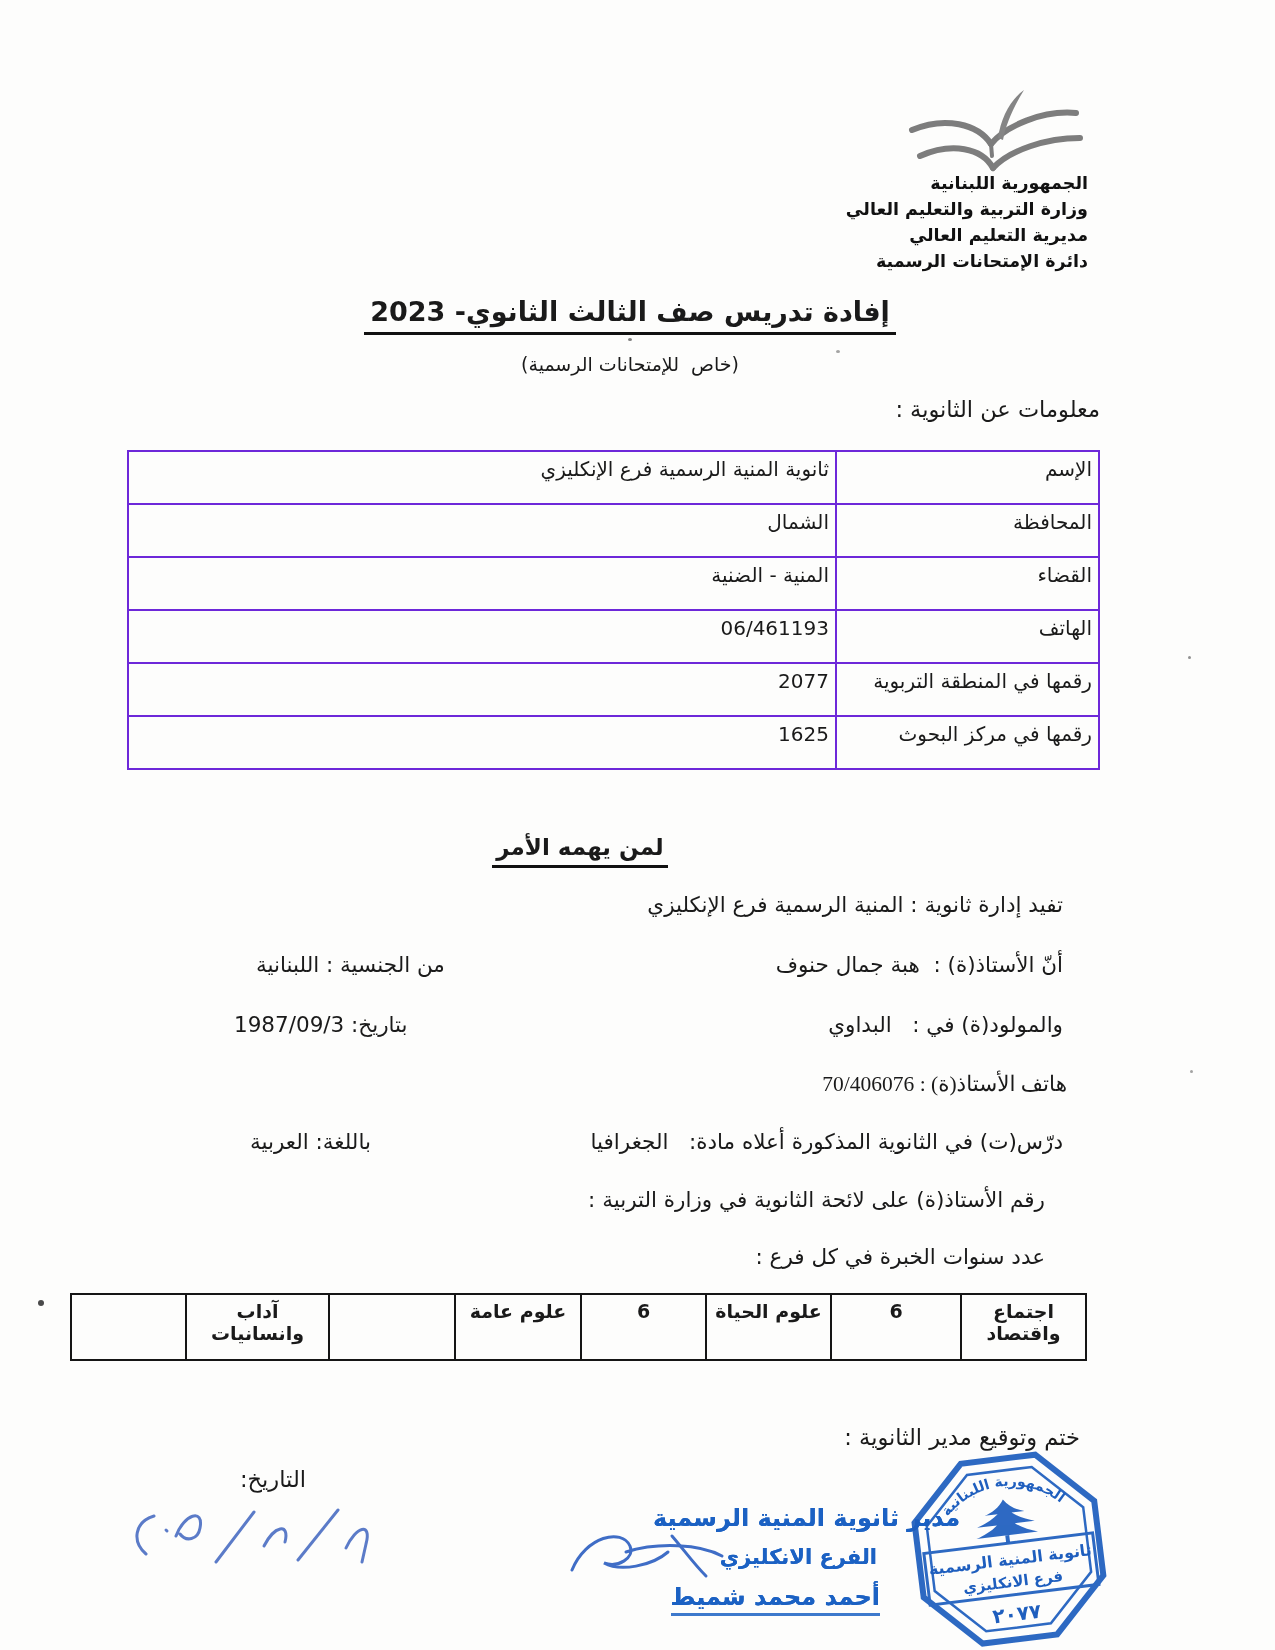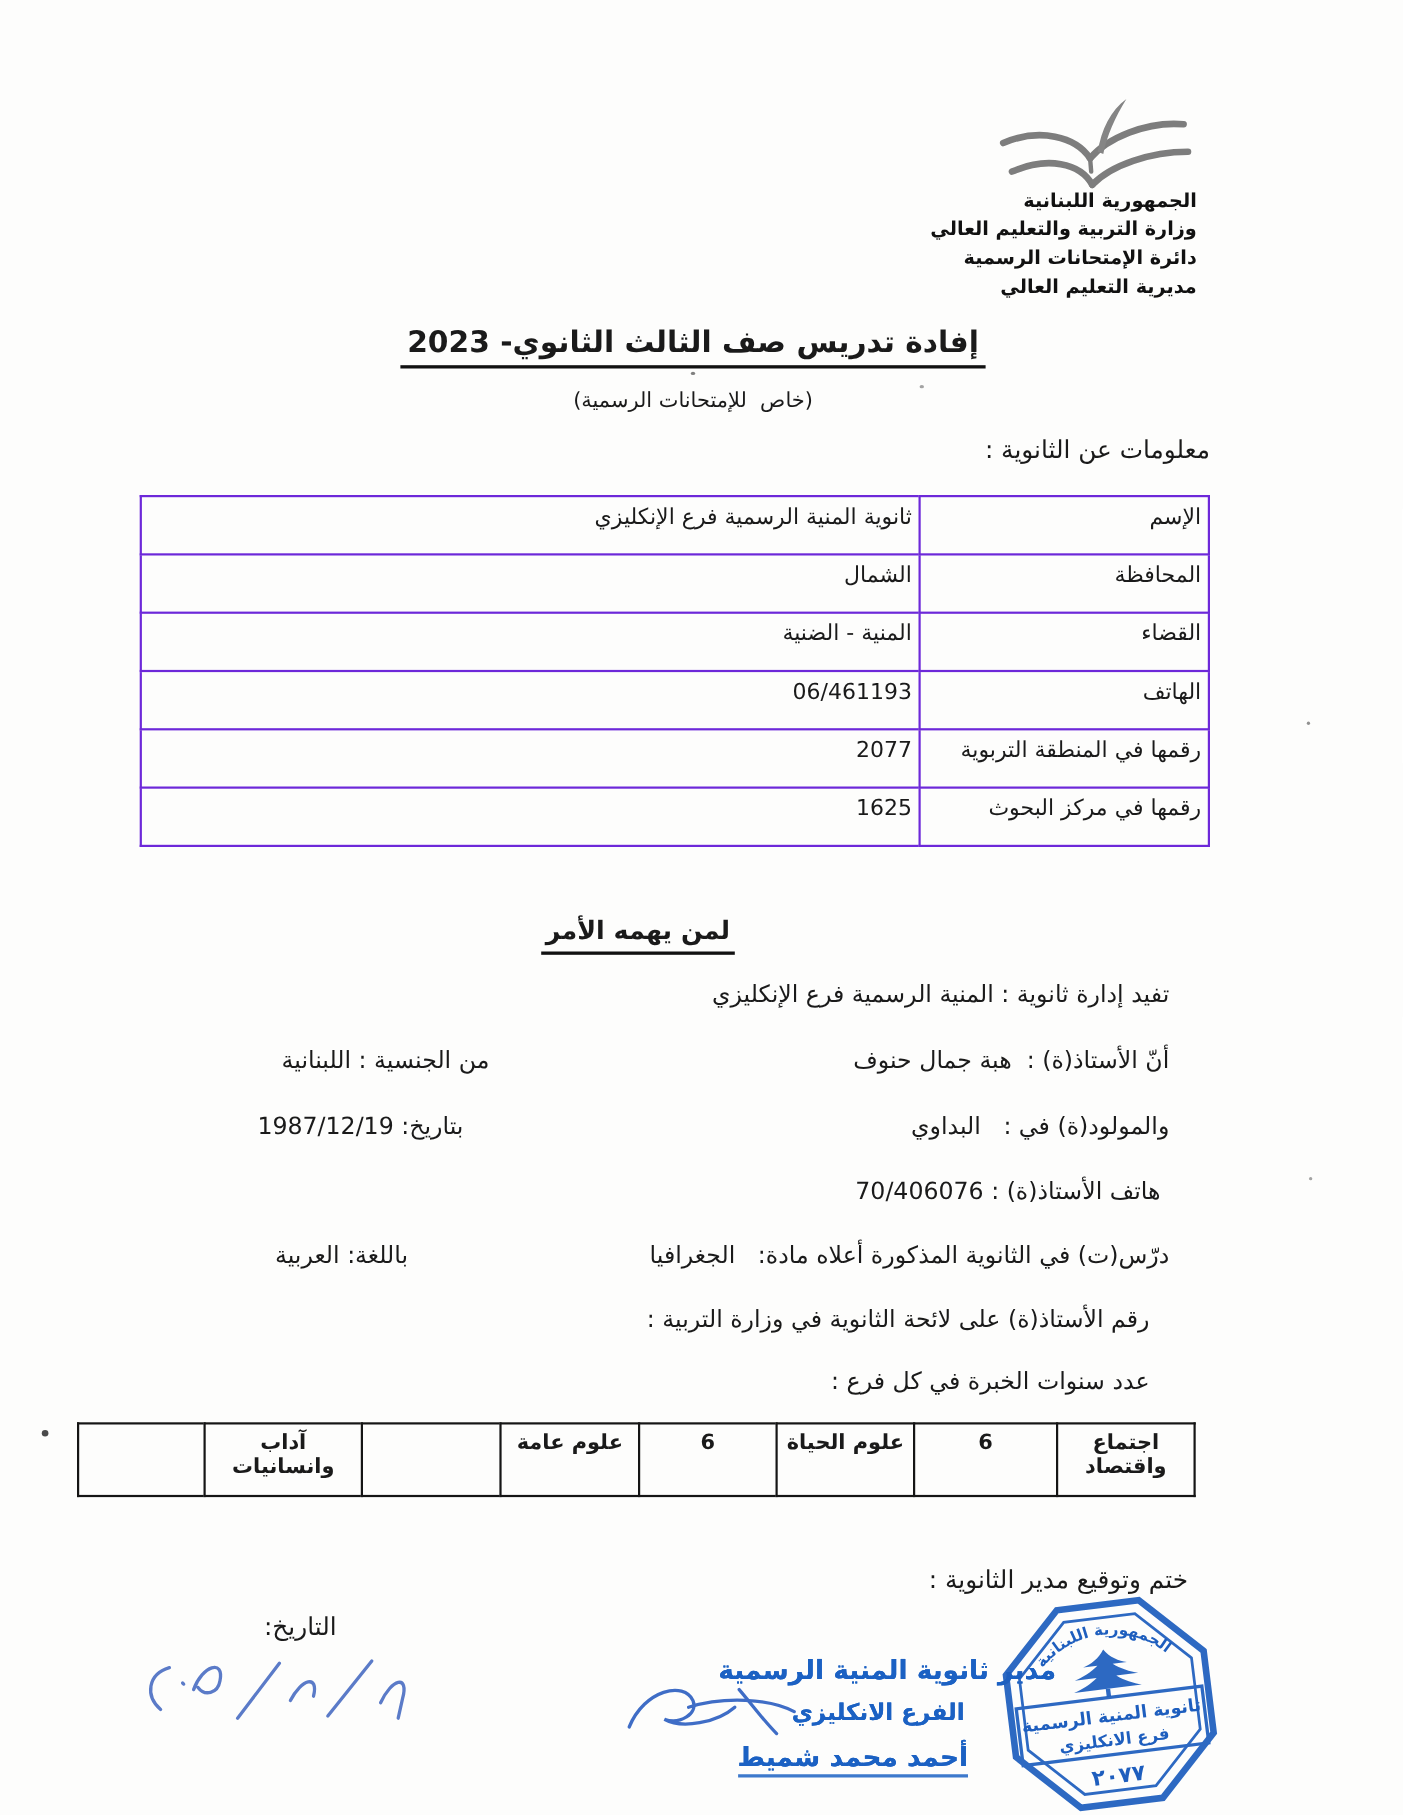--- a/index.html
+++ b/index.html
@@ -44,22 +44,22 @@
         <path d="M103 82 C 120 64, 156 52, 190 52" stroke-width="6"></path>
         <path d="M101 58 L 102 70" stroke-width="4"></path>
       </g>
       <path d="M108 52 C 111 32, 120 14, 134 4 C 124 20, 116 38, 113 54 Z" fill="#858585"></path>
     </svg>
   </div>
 
   <div class="abs hdr-lines" style="left:700px;top:170px;width:388px;">
     <div>الجمهورية اللبنانية</div>
     <div>وزارة التربية والتعليم العالي</div>
+    <div>مديرية التعليم العالي</div>
     <div>دائرة الإمتحانات الرسمية</div>
-    <div>مديرية التعليم العالي</div>
   </div>
 
   <div class="abs title-wrap" style="left:290px;top:296px;width:680px;">
     <span class="title-inner">إفادة تدريس صف الثالث الثانوي- 2023</span>
   </div>
   <div class="abs subtitle" style="left:290px;top:353px;width:680px;">(خاص  للإمتحانات الرسمية)</div>
 
   <div class="abs h-right" style="right:175px;top:396px;">معلومات عن الثانوية :</div>
 
   <table class="info abs" style="left:127px;top:450px;">
@@ -94,23 +94,23 @@
   <div class="abs center-head" style="left:430px;top:834px;width:300px;">
     <span class="inner">لمن يهمه الأمر</span>
   </div>
 
   <div class="abs pline" style="right:212px;top:892px;">تفيد إدارة ثانوية : المنية الرسمية فرع الإنكليزي</div>
 
   <div class="abs pline" style="right:212px;top:952px;">أنّ الأستاذ(ة) :  هبة جمال حنوف</div>
   <div class="abs pline" style="left:256px;top:952px;">من الجنسية : اللبنانية</div>
 
   <div class="abs pline" style="right:212px;top:1012px;">والمولود(ة) في :   البداوي</div>
-  <div class="abs pline" style="left:234px;top:1012px;">بتاريخ: 1987/12/19</div>
+  <div class="abs pline" style="left:234px;top:1012px;">بتاريخ: 1987/09/3</div>
 
-  <div class="abs pline" style="right:220px;top:1071px;">هاتف الأستاذ(ة) : 70/406076</div>
+  <div class="abs pline" style="right:208px;top:1071px;font-family:Liberation Serif, serif;">هاتف الأستاذ(ة) : 70/406076</div>
 
   <div class="abs pline" style="right:212px;top:1129px;">درّس(ت) في الثانوية المذكورة أعلاه مادة:   الجغرافيا</div>
   <div class="abs pline" style="left:250px;top:1129px;">باللغة: العربية</div>
 
   <div class="abs pline" style="right:230px;top:1187px;">رقم الأستاذ(ة) على لائحة الثانوية في وزارة التربية :</div>
   <div class="abs pline" style="right:230px;top:1244px;">عدد سنوات الخبرة في كل فرع :</div>
 
   <table class="exp abs" style="left:70px;top:1293px;">
     <colgroup>
       <col style="width:125px">

